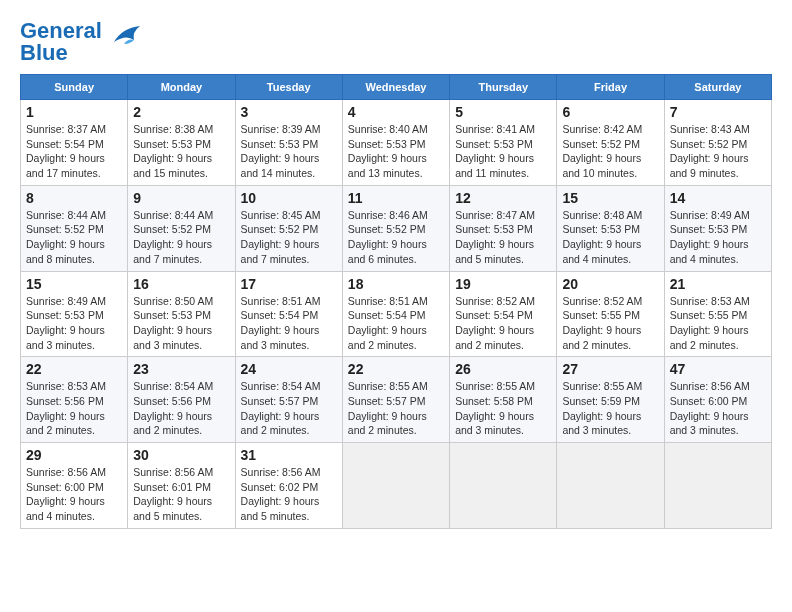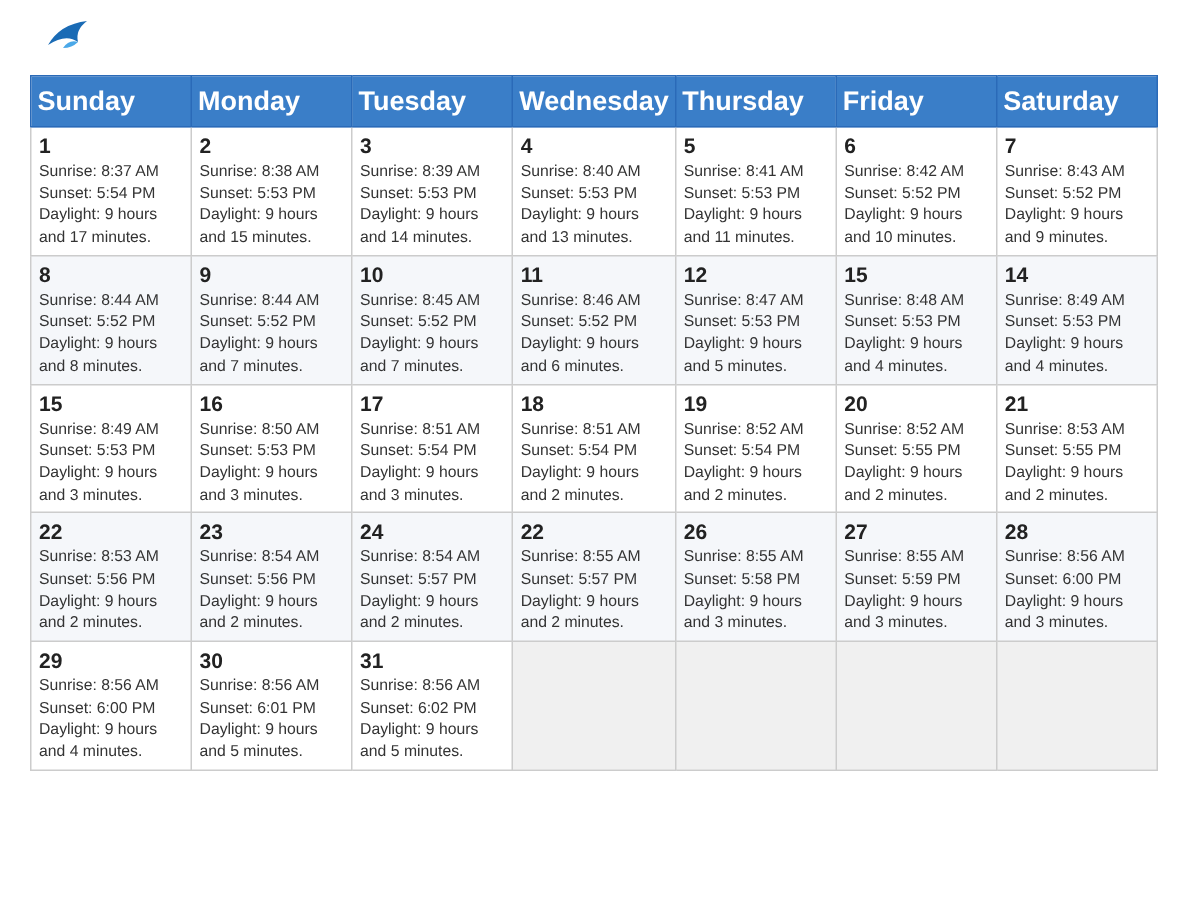--- a/index.html
+++ b/index.html
@@ -42,22 +42,22 @@
     }
     table {
       width: 100%;
       border-collapse: collapse;
       font-size: 11px;
     }
     thead tr th {
       background-color: #3a7ec8;
       color: #fff;
       padding: 6px 4px;
-      text-align: left;
-      font-size: 18px;
+      text-align: center;
+      font-size: 11px;
       font-weight: bold;
       border: 1px solid #2a6ab8;
     }
     tbody tr td {
       border: 1px solid #ccc;
       padding: 4px 5px;
       vertical-align: top;
       width: 107px;
       min-height: 80px;
       background: #fff;
@@ -81,20 +81,24 @@
     td.empty {
       background: #f0f0f0;
     }
   </style>
 </head>
 <body>
 
 <div class="header-area">
   <div class="logo">
     <div style="display:flex; align-items:center;">
+      <span class="logo-text">
+        <span>General</span><br>
+        <span style="color:#1a6bb5;">Blue</span>
+      </span>
       <svg width="36" height="28" viewBox="0 0 36 28" style="margin-left:2px; margin-top:-8px;">
         <path d="M10,18 Q18,4 36,2 Q28,8 30,16 Q22,10 10,18Z" fill="#1a6bb5"></path>
         <path d="M30,16 Q26,20 20,20 Q24,14 30,16Z" fill="#4aa8e8"></path>
       </svg>
     </div>
   </div>
   <div class="title-area">
     <div class="month-title"></div>
     <div class="location-title"></div>
   </div>
@@ -167,21 +171,21 @@
         <td><span class="day-num">23</span>
         <span class="day-detail">Sunrise: 8:54 AM<br>Sunset: 5:56 PM<br>Daylight: 9 hours and 2 minutes.</span></td>
         <td><span class="day-num">24</span>
         <span class="day-detail">Sunrise: 8:54 AM<br>Sunset: 5:57 PM<br>Daylight: 9 hours and 2 minutes.</span></td>
         <td><span class="day-num">22</span>
         <span class="day-detail">Sunrise: 8:55 AM<br>Sunset: 5:57 PM<br>Daylight: 9 hours and 2 minutes.</span></td>
         <td><span class="day-num">26</span>
         <span class="day-detail">Sunrise: 8:55 AM<br>Sunset: 5:58 PM<br>Daylight: 9 hours and 3 minutes.</span></td>
         <td><span class="day-num">27</span>
         <span class="day-detail">Sunrise: 8:55 AM<br>Sunset: 5:59 PM<br>Daylight: 9 hours and 3 minutes.</span></td>
-        <td><span class="day-num">28</span>
+        <td><span class="day-num">47</span>
         <span class="day-detail">Sunrise: 8:56 AM<br>Sunset: 6:00 PM<br>Daylight: 9 hours and 3 minutes.</span></td>
       </tr>
       <tr>
         <td><span class="day-num">29</span>
         <span class="day-detail">Sunrise: 8:56 AM<br>Sunset: 6:00 PM<br>Daylight: 9 hours and 4 minutes.</span></td>
         <td><span class="day-num">30</span>
         <span class="day-detail">Sunrise: 8:56 AM<br>Sunset: 6:01 PM<br>Daylight: 9 hours and 5 minutes.</span></td>
         <td><span class="day-num">31</span>
         <span class="day-detail">Sunrise: 8:56 AM<br>Sunset: 6:02 PM<br>Daylight: 9 hours and 5 minutes.</span></td>
         <td class="empty"></td>

